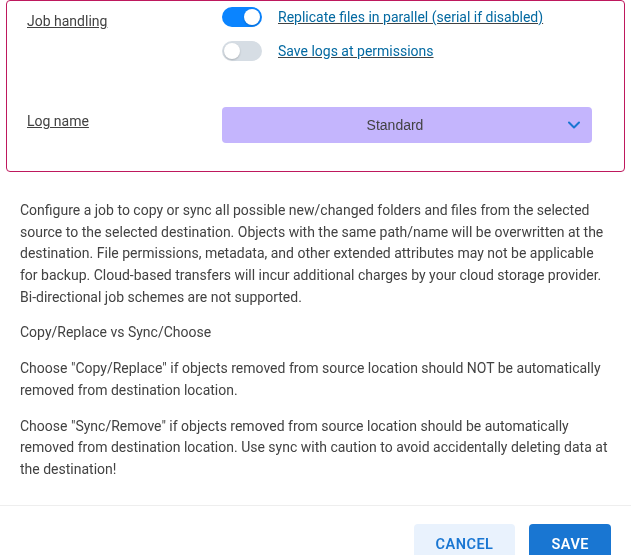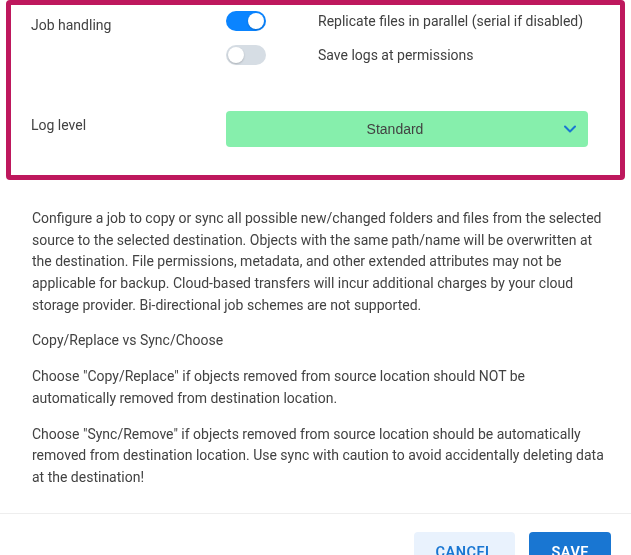--- a/index.html
+++ b/index.html
@@ -8,24 +8,25 @@
       padding: 0;
     }
     body {
       font-family: -apple-system, BlinkMacSystemFont, "Segoe UI", Roboto, Helvetica, Arial, sans-serif;
       font-size: 14px;
       color: #424242;
       width: 631px;
       background: #fff;
     }
     .panel {
-      border: 5px solid #be185d;
+      border: 1px solid #be185d;
       border-radius: 4px;
       padding: 6px 32px 20px 20px;
       margin: 0 6px;
+      text-decoration: underline;
     }
     .row {
       display: flex;
       align-items: flex-start;
       margin-bottom: 8px;
     }
     .row-label {
       width: 195px;
       flex-shrink: 0;
       padding-top: 6px;
@@ -63,30 +64,29 @@
     .toggle.on .knob {
       right: 2px;
     }
     .toggle.off {
       background: #d6dde4;
     }
     .toggle.off .knob {
       left: 2px;
     }
     .toggle-label {
-      color: #404040;
-      margin-left: 36px;
+      color: #0369a1;
     }
     .select-wrap {
       position: relative;
       width: 100%;
     }
     .select {
       width: 100%;
-      background: #86efac;
+      background: #c4b5fd;
       border: none;
       border-radius: 4px;
       padding: 10px 36px 10px 12px;
       font-size: 14px;
       color: #424242;
       cursor: pointer;
       appearance: none;
       -webkit-appearance: none;
       outline: none;
     }
@@ -100,21 +100,20 @@
     .select-chevron svg {
       display: block;
     }
     .description {
       padding: 28px 20px 24px 20px;
       color: #424242;
       line-height: 1.55;
     }
     .description p {
       margin-bottom: 14px;
-      margin-left: 12px;
     }
     .description p:last-child {
       margin-bottom: 0;
     }
     .footer {
       border-top: 1px solid #eeeeee;
       display: flex;
       justify-content: flex-end;
       gap: 14px;
       padding: 18px 20px 18px 20px;
@@ -163,21 +162,21 @@
         </div>
         <span class="toggle-label">Save logs at permissions</span>
       </div>
 
     </div>
   </div>
 
   <div class="spacer"></div>
 
   <div class="row">
-    <div class="row-label">Log level</div>
+    <div class="row-label">Log name</div>
     <div class="row-content">
       <div class="select-wrap">
         <button type="button" class="select">Standard</button>
         <span class="select-chevron">
           <svg width="12" height="8" viewBox="0 0 12 8" fill="none">
             <path d="M1 1.5 L6 6.5 L11 1.5" stroke="#1976d2" stroke-width="2" stroke-linecap="round" stroke-linejoin="round"></path>
           </svg>
         </span>
       </div>
     </div>

